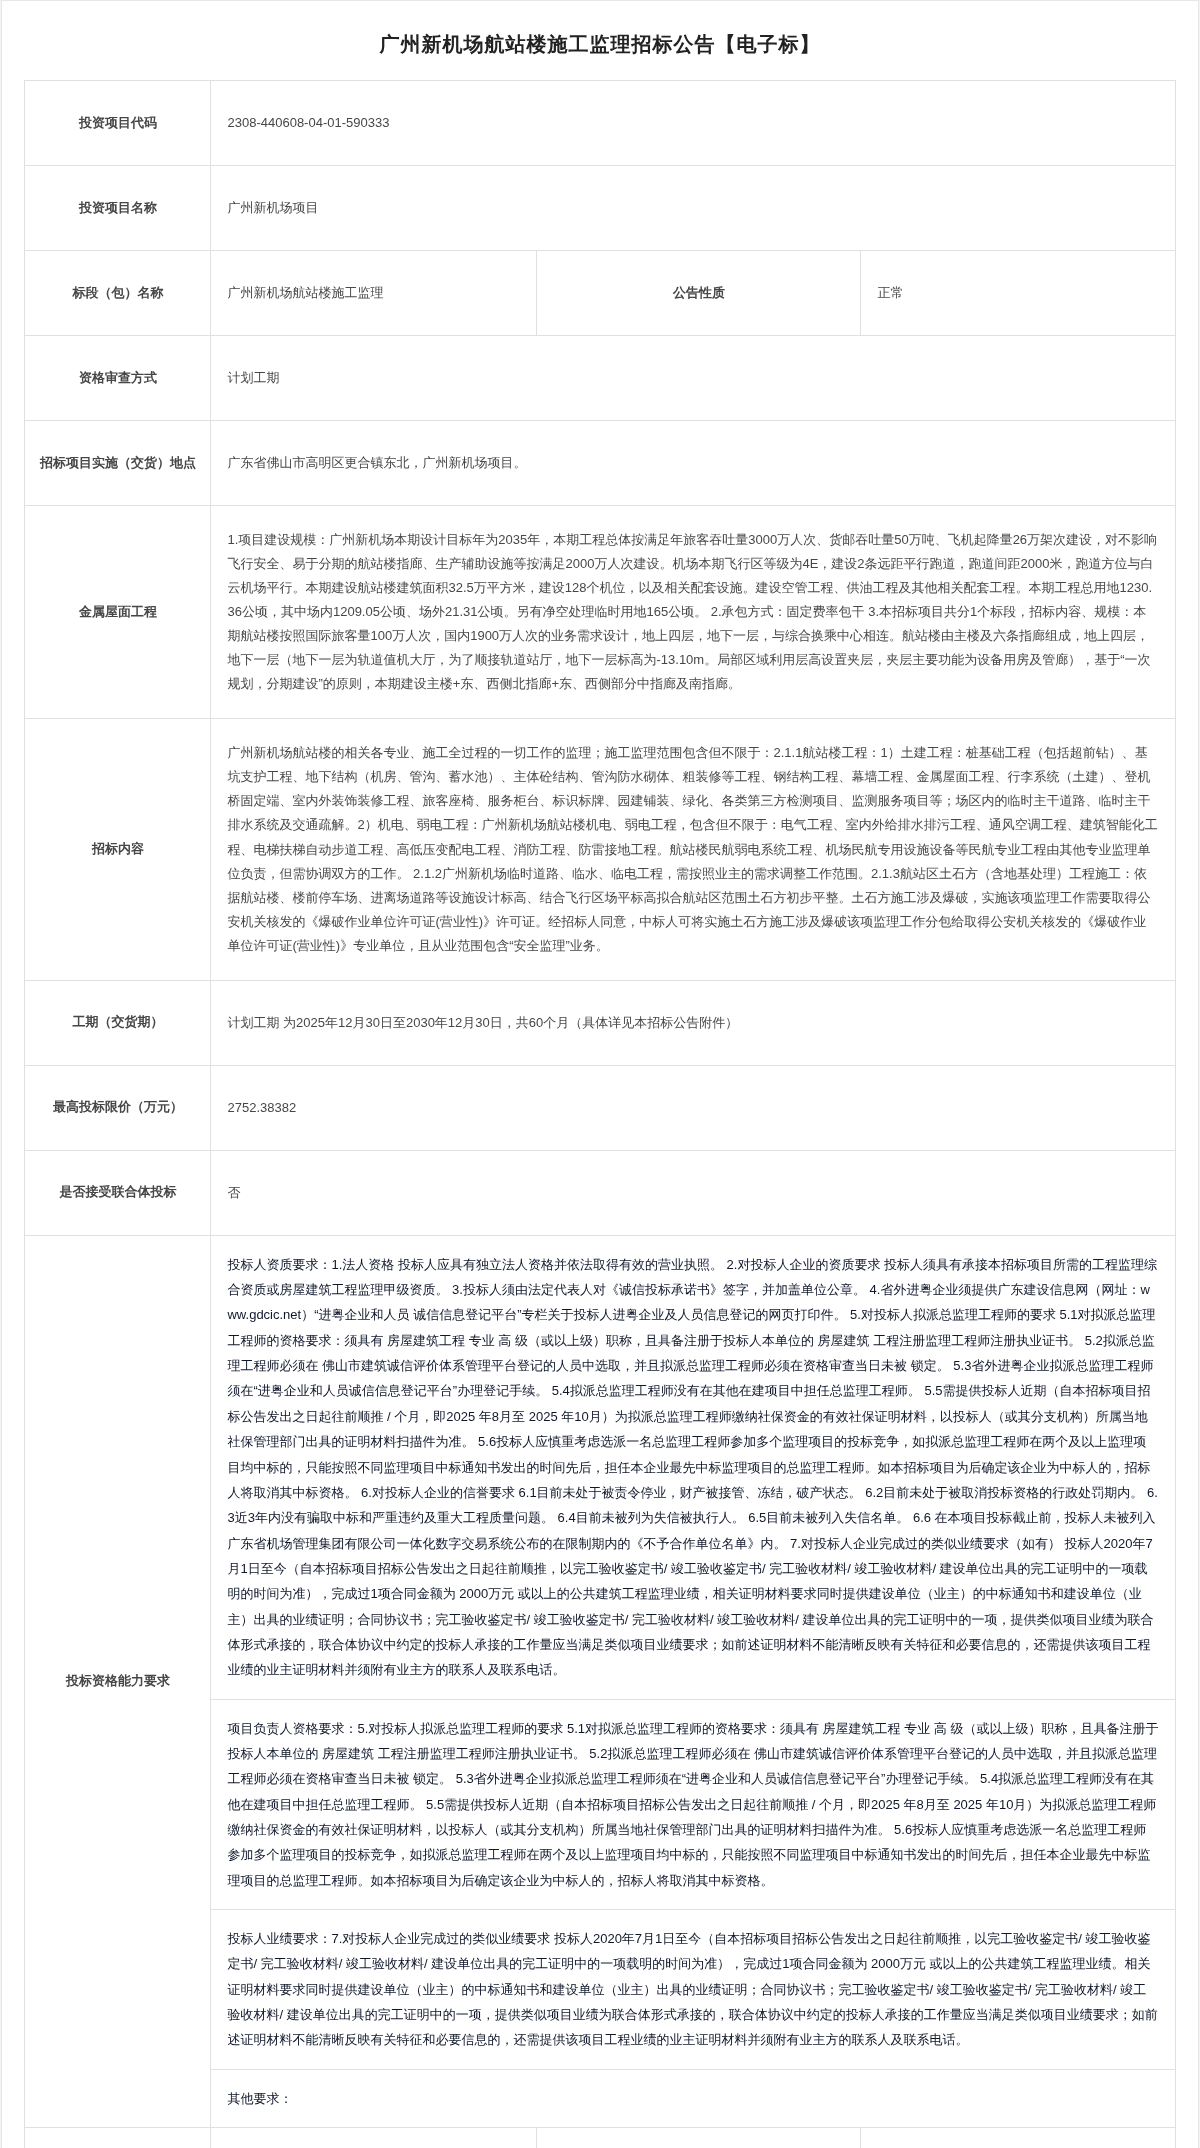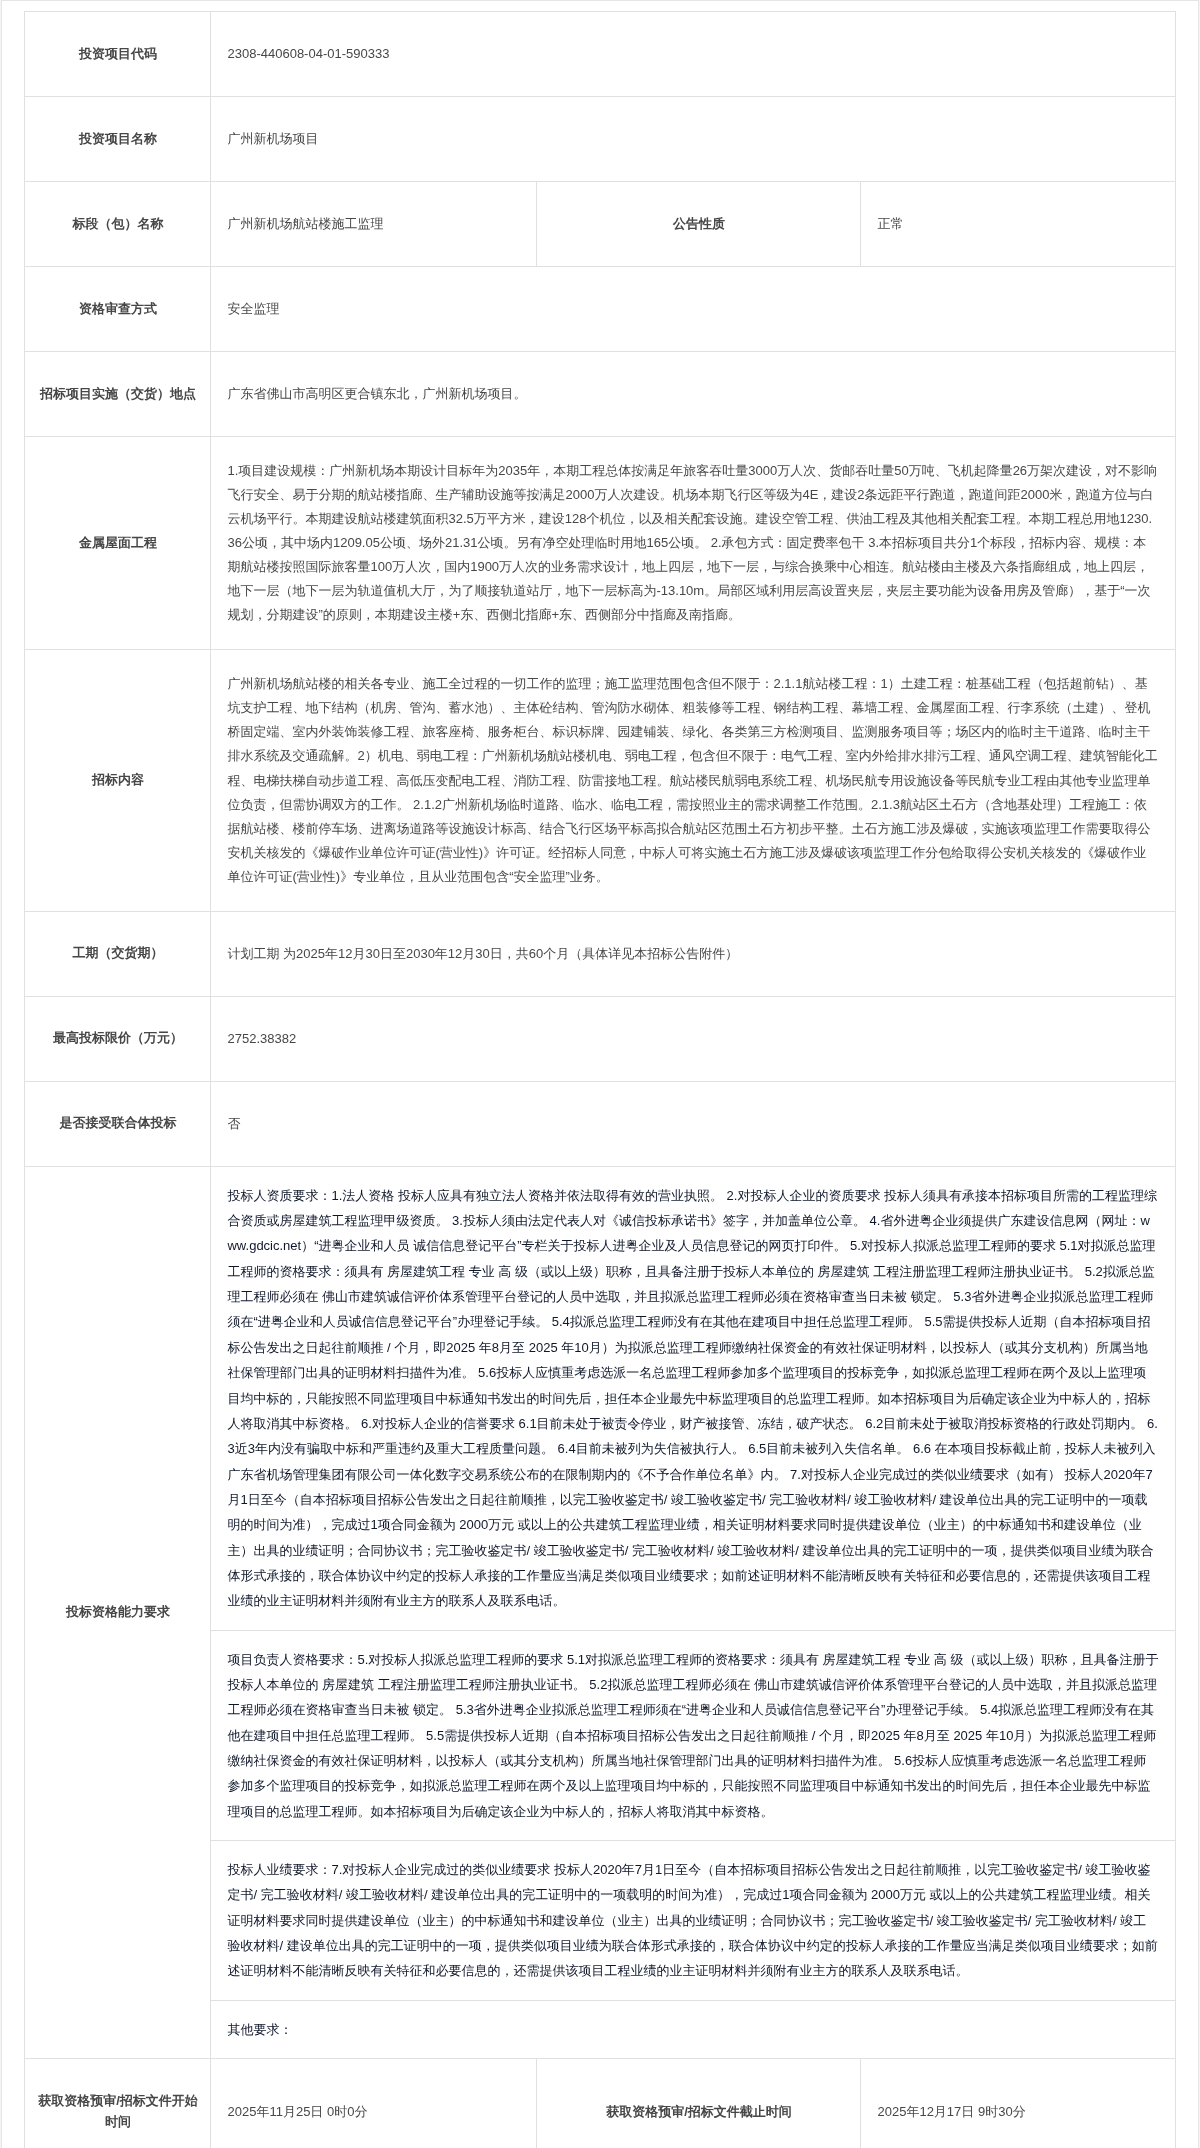--- a/index.html
+++ b/index.html
@@ -15,20 +15,21 @@
   tr.h88 td{height:88px;}
   td.qual-wrap{padding:0;}
   .qual-section{padding:16px 16px;border-bottom:1px solid #e0e0e0;line-height:1.95;font-size:13px;color:#0f172a;word-break:break-all;}
   .qual-section:last-child{border-bottom:none;}
   .longtext{line-height:1.95;}
 </style>
 </head>
 <body>
 
 <div class="page">
+  <div class="doc-title">广州新机场航站楼施工监理招标公告【电子标】</div>
 
   <table class="tender">
     <colgroup>
       <col style="width:186px">
         <col style="width:326px">
         <col style="width:324px">
         <col style="width:314px">
     </colgroup>
 
     <tbody>
@@ -45,21 +46,21 @@
 
     <tr class="h40">
       <td class="lbl">标段（包）名称</td>
       <td class="val">广州新机场航站楼施工监理</td>
       <td class="lbl">公告性质</td>
       <td class="val">正常</td>
     </tr>
 
     <tr class="h40">
       <td class="lbl">资格审查方式</td>
-      <td class="val" colspan="3">安全监理</td>
+      <td class="val" colspan="3">计划工期</td>
     </tr>
 
     <tr class="h40">
       <td class="lbl">招标项目实施（交货）地点</td>
       <td class="val" colspan="3">广东省佛山市高明区更合镇东北，广州新机场项目。</td>
     </tr>
 
 
     <tr>
       <td class="lbl">金属屋面工程</td>

